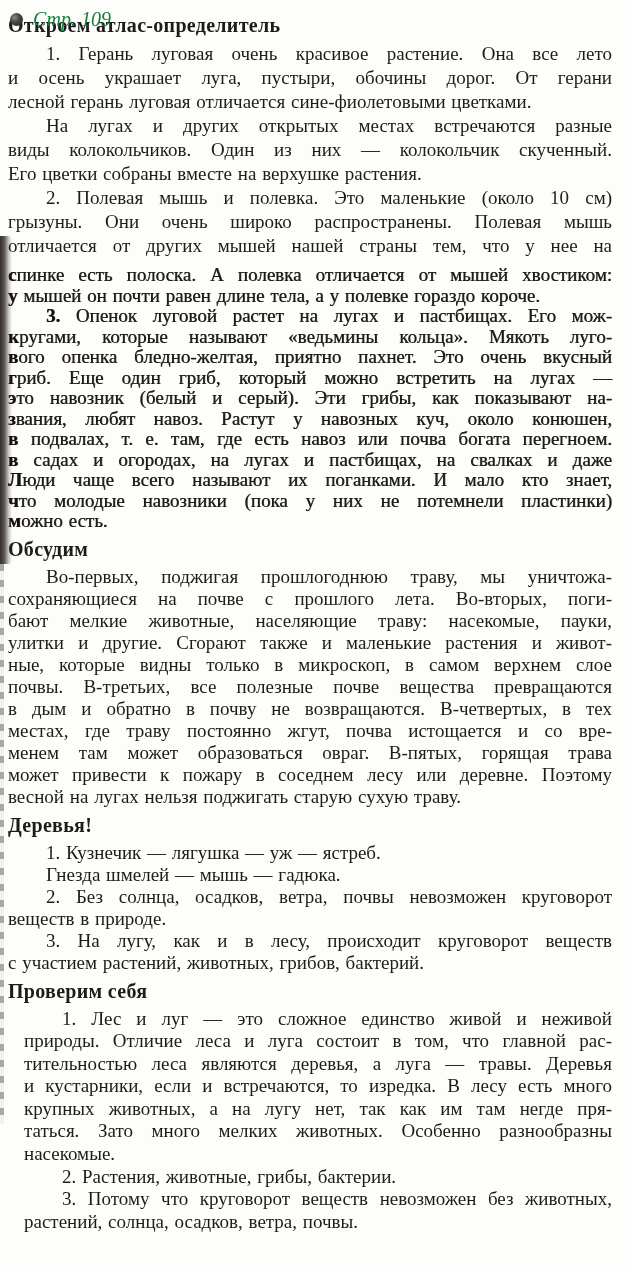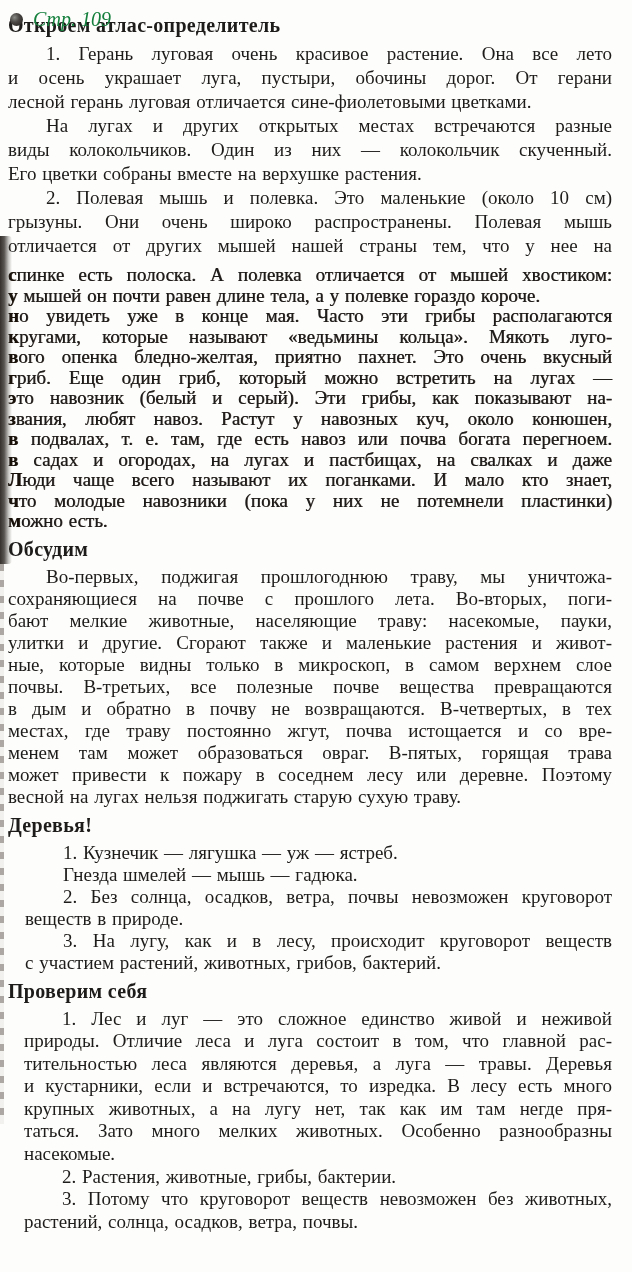--- a/index.html
+++ b/index.html
@@ -35,21 +35,21 @@
     text-align:justify;text-align-last:justify;
     font-size:19px;white-space:normal;
     word-spacing:1px;
   }
   .ln.ind{padding-left:38px;}
   .ln.end{text-align-last:left;}
   #s1a .ln{height:24px;line-height:24px;}
   #s1b{margin-top:7px;}
   #s1b .ln{height:20.5px;line-height:20.5px;}
   #s2 .ln{height:22px;line-height:22px;}
-  #s3 .ln{height:22px;line-height:22px;margin-left:17px;}
+  #s3 .ln{height:22px;line-height:22px;}
   #s4 .ln{height:22.6px;line-height:22.6px;margin-left:16px;}
   
   .gut .ln{text-shadow:.5px 0 0 rgba(35,22,18,.75);}
   .gut .ln::first-letter{font-weight:bold;color:#171009;}
   
   .gutter-main{
     position:absolute;left:0;top:236px;width:12px;height:328px;
     background:linear-gradient(to right,
       rgba(42,37,33,.95) 0%, rgba(42,37,33,.78) 35%,
       rgba(42,37,33,.28) 70%, rgba(42,37,33,0) 100%);
@@ -82,21 +82,21 @@
     <div class="ln">виды колокольчиков. Один из них — колокольчик скученный.</div>
     <div class="ln end">Его цветки собраны вместе на верхушке растения.</div>
     <div class="ln ind">2. Полевая мышь и полевка. Это маленькие (около 10 см)</div>
     <div class="ln">грызуны. Они очень широко распространены. Полевая мышь</div>
     <div class="ln">отличается от других мышей нашей страны тем, что у нее на</div>
   </div>
 
   <div id="s1b" class="gut">
     <div class="ln">спинке есть полоска. А полевка отличается от мышей хвостиком:</div>
     <div class="ln end">у мышей он почти равен длине тела, а у полевке гораздо короче.</div>
-    <div class="ln">но увидеть уже в конце мая. Часто эти грибы располагаются</div>
+    <div class="ln ind">3. Опенок луговой растет на лугах и пастбищах. Его мож-</div>
     <div class="ln">кругами, которые называют «ведьмины кольца». Мякоть луго-</div>
     <div class="ln">вого опенка бледно-желтая, приятно пахнет. Это очень вкусный</div>
     <div class="ln">гриб. Еще один гриб, который можно встретить на лугах —</div>
     <div class="ln">это навозник (белый и серый). Эти грибы, как показывают на-</div>
     <div class="ln">звания, любят навоз. Растут у навозных куч, около конюшен,</div>
     <div class="ln">в подвалах, т. е. там, где есть навоз или почва богата перегноем.</div>
     <div class="ln">в садах и огородах, на лугах и пастбищах, на свалках и даже</div>
     <div class="ln">Люди чаще всего называют их поганками. И мало кто знает,</div>
     <div class="ln">что молодые навозники (пока у них не потемнели пластинки)</div>
     <div class="ln end">можно есть.</div>

